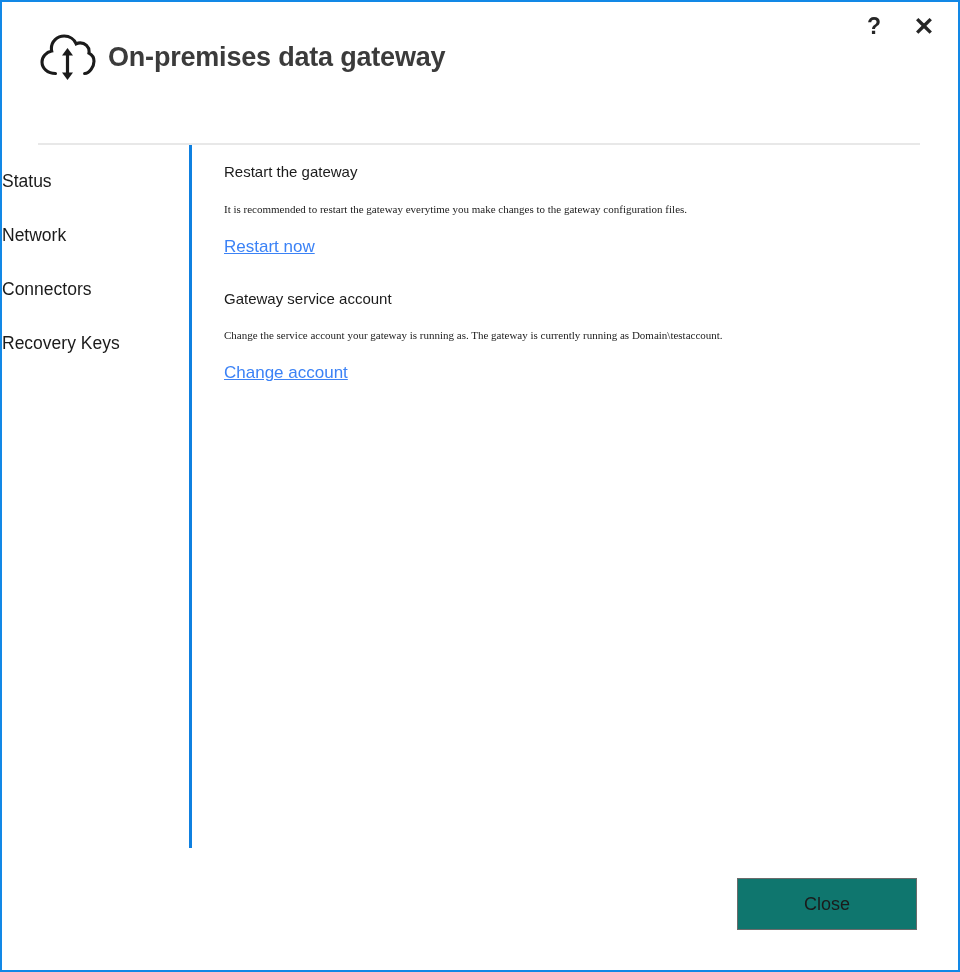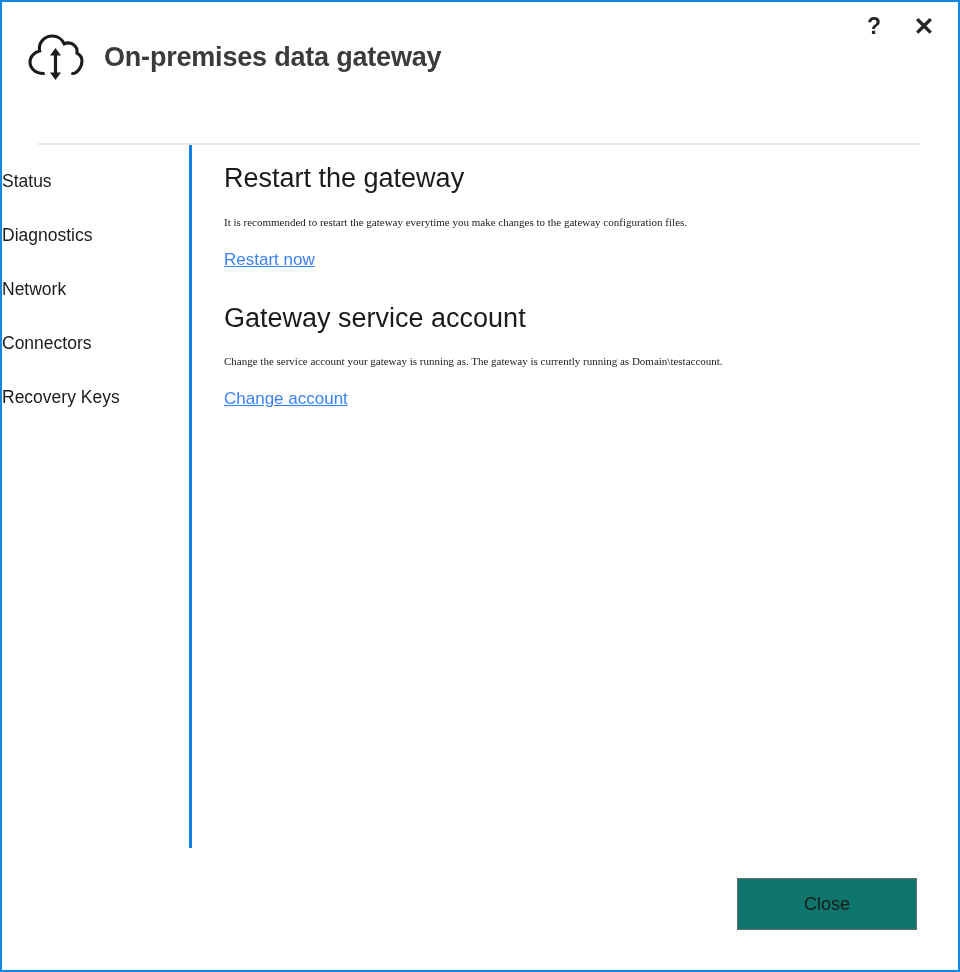--- a/index.html
+++ b/index.html
@@ -23,25 +23,24 @@
     border: 2px solid #1288e6;
   }
 
   
   #header {
     position: relative;
     height: 142px;
   }
   #title-block {
     position: absolute;
-    left: 24px;
+    left: 36px;
     top: 30px;
     display: flex;
     align-items: center;
-    gap: 8px;
   }
   #app-icon {
     width: 58px;
     height: 50px;
     flex: 0 0 auto;
     display: block;
   }
   #app-title {
     margin-left: 12px;
     font-size: 27px;
@@ -131,21 +130,21 @@
   #content {
     position: absolute;
     left: 222px;
     top: 20px;
     width: 695px;
   }
   .section {
     margin-bottom: 6px;
   }
   .section-title {
-    font-size: 27px;
+    font-size: 15px;
     color: #1b1b1b;
     margin: 0 0 14px 0;
     font-weight: normal;
     line-height: 1.1;
   }
   .section-body {
     font-size: 11px;
     color: #1b1b1b;
     line-height: 28px;
     margin: 0 0 14px 0;
@@ -210,23 +209,20 @@
     <div id="header-rule"></div>
   </div>
 
   <div id="body-area">
 
     <nav id="sidebar">
       <div class="nav-item">
         <span>Status</span>
       </div>
       <div class="nav-item">
-        <span>Diagnostics</span>
-      </div>
-      <div class="nav-item">
         <span>Network</span>
       </div>
       <div class="nav-item">
         <span>Connectors</span>
       </div>
       <div class="nav-item">
         <span>Recovery Keys</span>
       </div>
     </nav>
 

